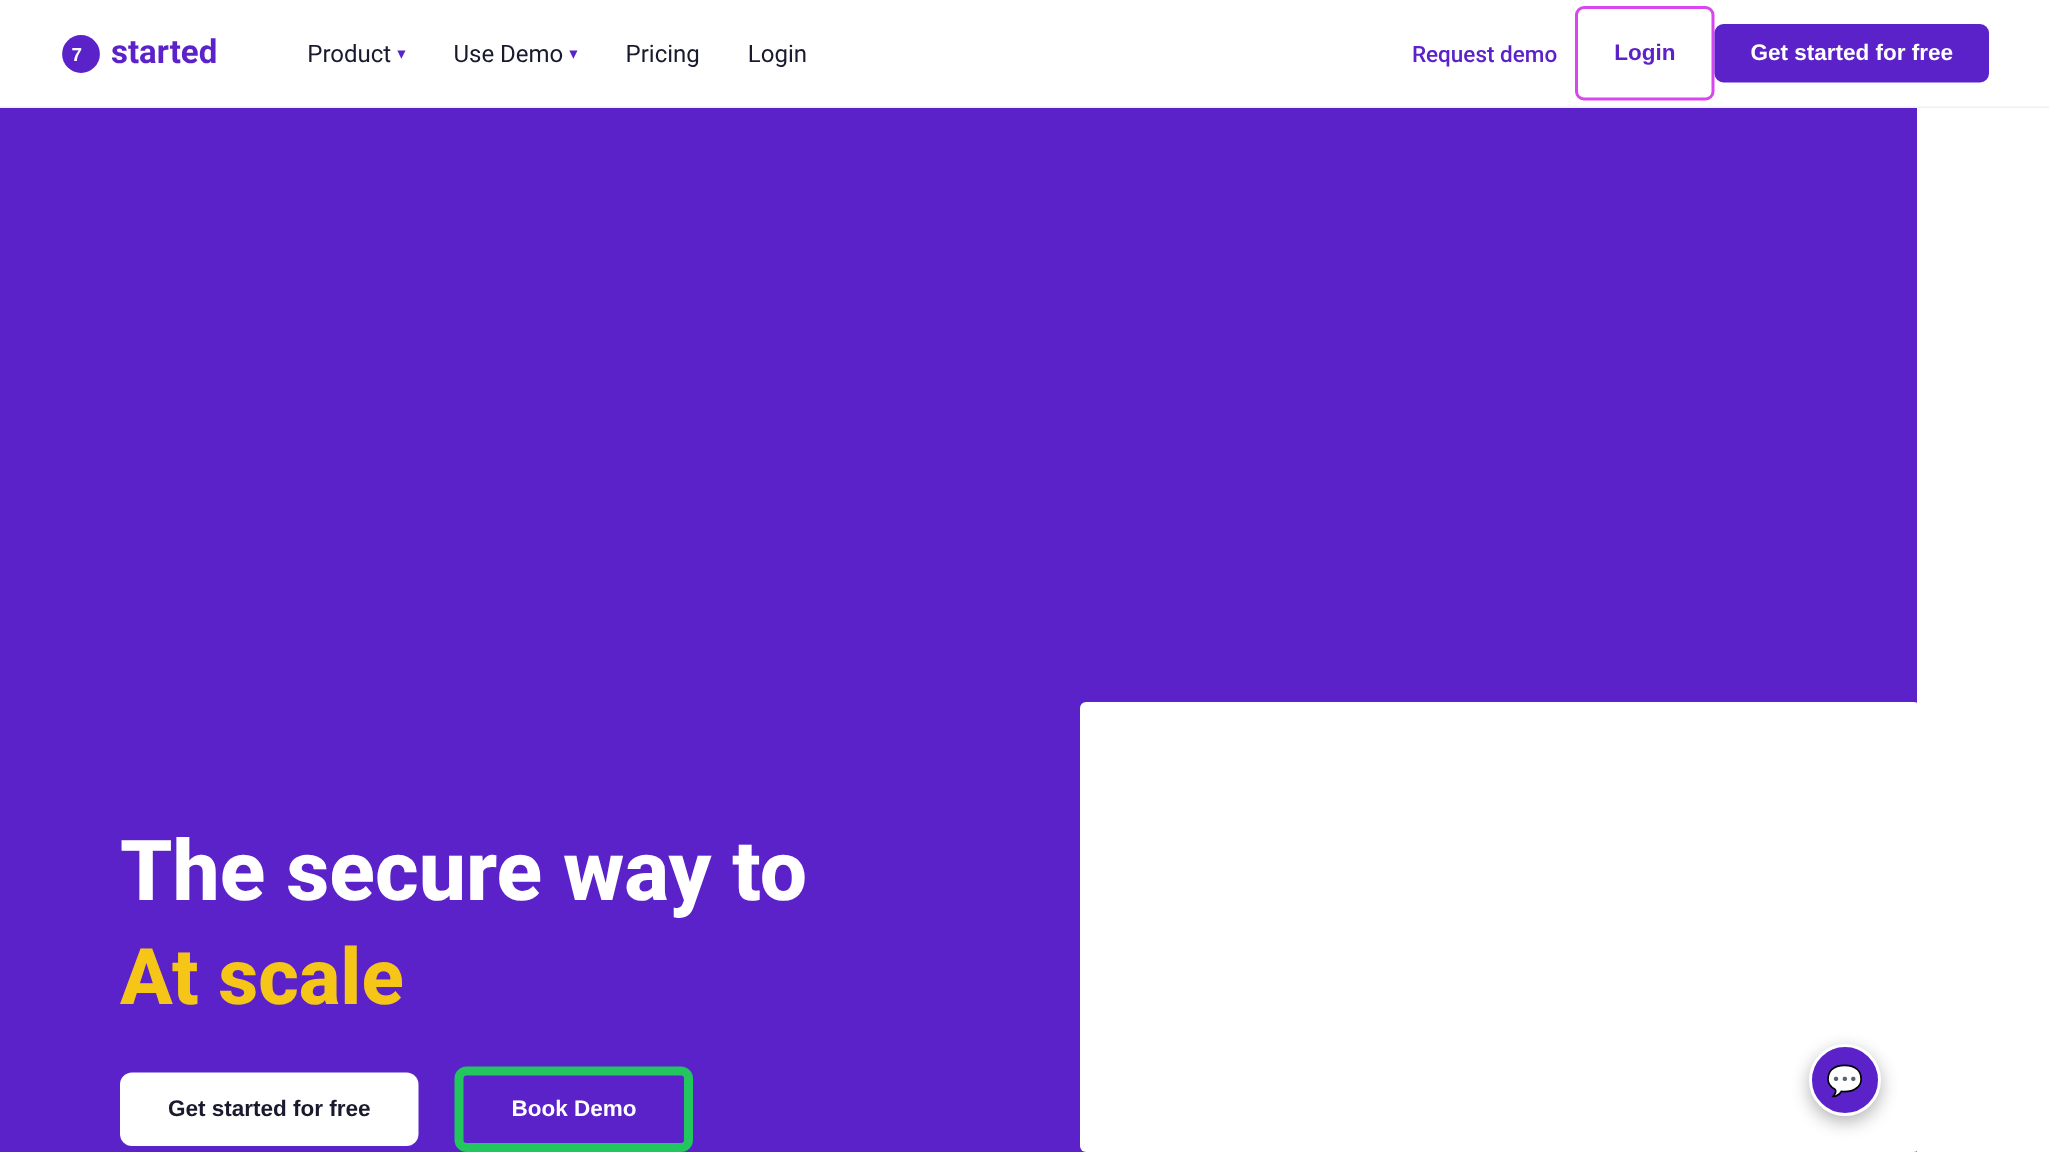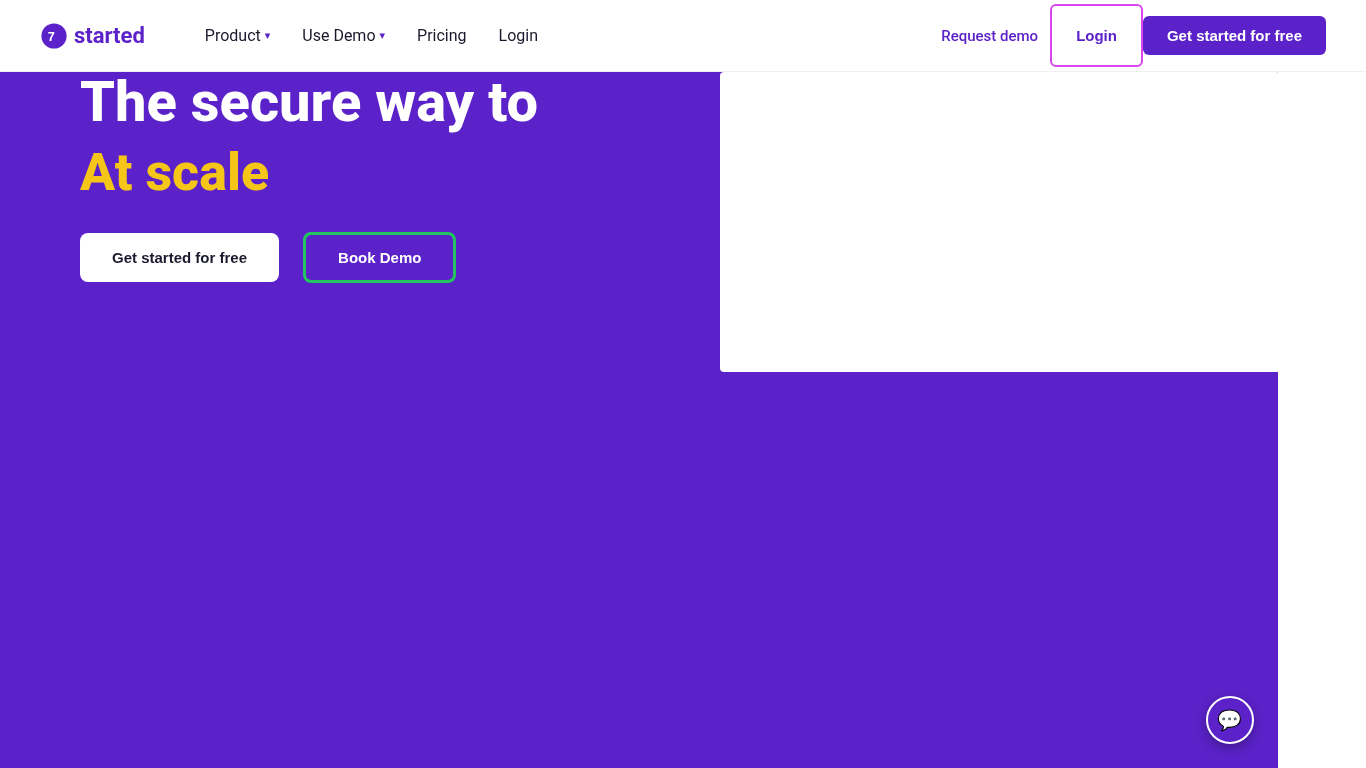--- a/index.html
+++ b/index.html
@@ -88,21 +88,21 @@
       border-radius: 6px;
       cursor: pointer;
     }
 
     
     .hero {
       width: 1278px;
       height: 696px;
       background: #5b22c9;
       display: flex;
-      align-items: flex-start;
+      align-items: flex-end;
       padding: 0 80px;
       position: relative;
       overflow: hidden;
     }
     .hero-content {
       flex: 0 0 580px;
       max-width: 580px;
     }
     .hero-title {
       font-size: 56px;
@@ -140,21 +140,21 @@
       border: none;
       cursor: pointer;
     }
     .btn-hero-secondary {
       background: transparent;
       color: #ffffff;
       font-size: 15px;
       font-weight: 600;
       padding: 14px 32px;
       border-radius: 8px;
-      border: 3px solid #22c55e;
+      border: 6px solid #22c55e;
       cursor: pointer;
     }
 
     
     .hero-visual {
       flex: 1;
       display: flex;
       justify-content: center;
       align-items: center;
       padding-left: 60px;

